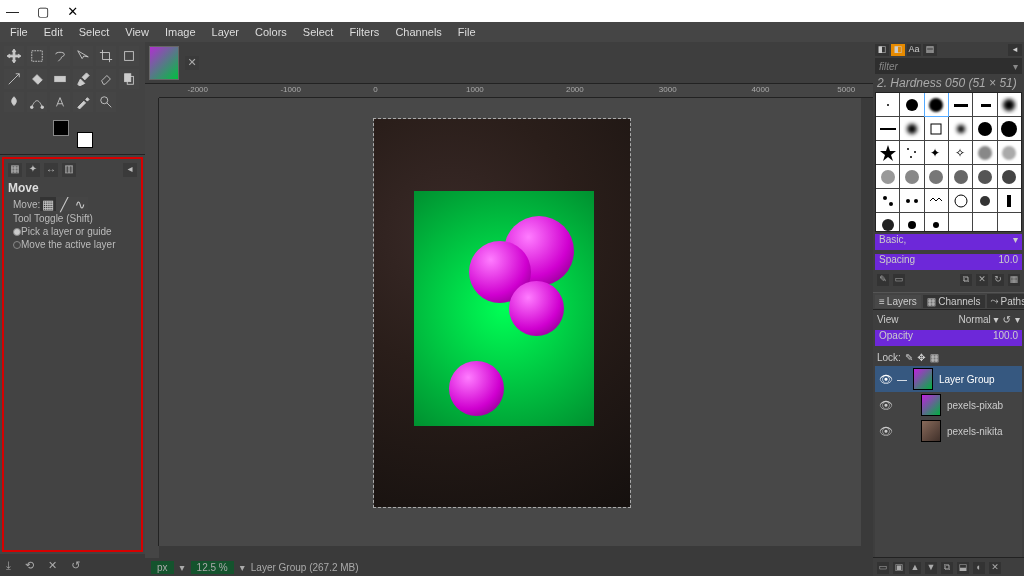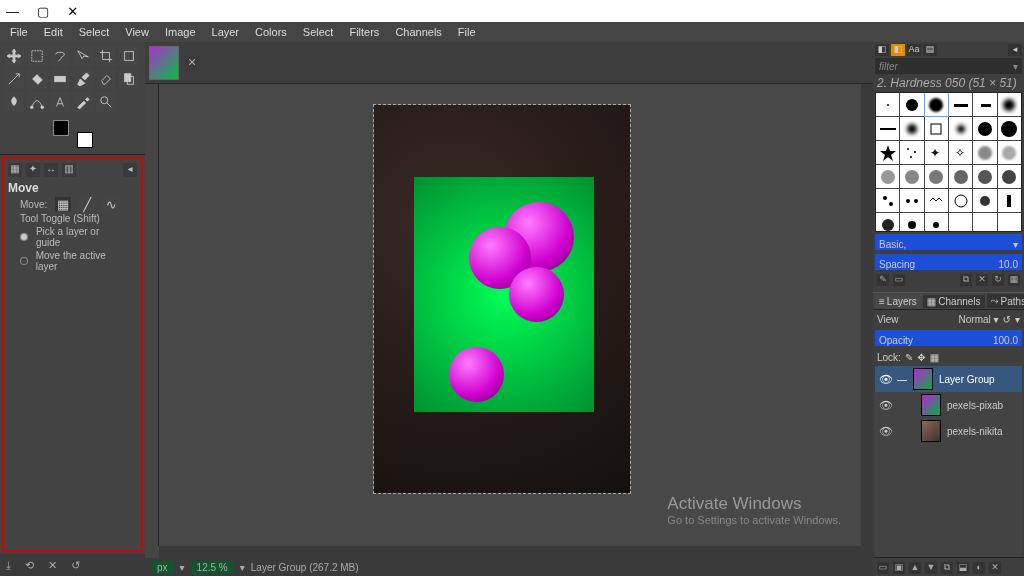--- a/index.html
+++ b/index.html
@@ -15,21 +15,21 @@
 .toolgrid{display:grid;grid-template-columns:repeat(6,20px);gap:3px}
 .tool{width:20px;height:20px;background:#454545;display:flex;align-items:center;justify-content:center;color:#ccc;font-size:13px}
 .tool svg{width:14px;height:14px;fill:#ccc;stroke:#ccc}
 .swatch{position:relative;width:40px;height:28px;margin:8px auto 2px}
 .swatch .bg{position:absolute;right:0;bottom:0;width:16px;height:16px;background:#fff;border:1px solid #000}
 .swatch .fg{position:absolute;left:0;top:0;width:16px;height:16px;background:#000;border:1px solid #888}
 .toolopts{border:2px solid #d60000;margin:2px;padding:4px;flex:1;position:relative;color:#bbb}
 .toolopts .tabs{display:flex;gap:4px;margin-bottom:4px}
 .toolopts .tabs span{width:14px;height:14px;background:#3a3a3a;font-size:10px;text-align:center}
 .toolopts h4{margin:2px 0;font-size:12px;color:#ddd;font-weight:bold}
-.toolopts .row{font-size:10px;margin:2px 12px;display:flex;align-items:center;gap:8px}
+.toolopts .row{font-size:10px;margin:2px 5px;display:flex;align-items:center;gap:0}
 .toolopts .radio{width:8px;height:8px;border-radius:50%;border:1px solid #888;display:inline-block}
 .toolopts .radio.on{background:#ccc}
 .bottombar{height:22px;background:#3a3a3a;display:flex;align-items:center;gap:14px;padding:0 6px;color:#aaa}
 .center{flex:1;display:flex;flex-direction:column;background:#454545}
 .thumbs{height:42px;background:#3e3e3e;border-bottom:1px solid #222;display:flex;align-items:center;padding:4px;gap:6px}
 .thumb{width:30px;height:34px;background:linear-gradient(135deg,#b030d0,#00c040);border:1px solid #666}
 .thumb.x{width:14px;height:14px;background:#3a3a3a;color:#aaa;text-align:center;font-size:11px;border:none}
 .rulerh{height:14px;background:#454545;position:relative;border-bottom:1px solid #222;margin-left:14px}
 .rulerh span{position:absolute;font-size:8px;color:#aaa;top:1px}
 .canvwrap{flex:1;display:flex;position:relative}
@@ -45,21 +45,21 @@
 .right{width:151px;background:#3e3e3e;display:flex;flex-direction:column}
 .right .toprow{height:16px;display:flex;gap:2px;padding:2px}
 .right .toprow span{width:14px;height:12px;background:#333;font-size:9px;text-align:center}
 .filter{height:16px;background:#2e2e2e;margin:0 2px;padding:1px 4px;font-size:10px;font-style:italic;color:#888;display:flex;align-items:center}
 .filter::after{content:"▾";margin-left:auto;font-style:normal}
 .brushlabel{font-size:12px;font-style:italic;padding:2px 4px;color:#aaa}
 .brushes{height:140px;margin:0 2px;background:#434343;display:grid;grid-template-columns:repeat(6,1fr);grid-auto-rows:23px;gap:1px;overflow:hidden;border:1px solid #222}
 .brush{background:#fff;display:flex;align-items:center;justify-content:center}
 .brush.sel{outline:1px solid #5af}
 .brush svg{width:18px;height:18px}
-.slider{display:flex;align-items:flex-end;height:16px;padding:0 4px;font-size:10px;background:#1d4ed8;margin:2px}
+.slider{display:flex;align-items:flex-start;height:16px;padding:0 4px;font-size:10px;background:#6d28d9;margin:2px}
 .slider span:first-child{flex:1}
 .smallicons{display:flex;gap:4px;padding:2px 4px}
 .smallicons span{width:12px;height:12px;background:#333;font-size:9px;text-align:center;color:#aaa}
 .panelhdr{height:18px;background:#434343;display:flex;align-items:center;padding:0 2px;border-top:1px solid #555;border-bottom:1px solid #222;gap:2px;margin-top:4px}
 .panelhdr .tab{padding:1px 4px;font-size:10px;background:#333;display:flex;gap:2px;align-items:center}
 .panelhdr .tab.active{background:#484848}
 .proprow{display:flex;align-items:center;height:18px;padding:0 4px;font-size:10px;gap:4px}
 .proprow .val{margin-left:auto}
 .layerlist{flex:1;background:#434343;margin:0 2px;overflow:hidden}
 .layer{display:flex;align-items:center;height:26px;gap:6px;padding:0 4px;font-size:10px}
@@ -226,36 +226,42 @@
       <span>✕</span>
       <span>↺</span>
     </div>
   </div>
 
   <div class="center">
     <div class="thumbs">
       <div class="thumb"></div>
       <div class="thumb x">✕</div>
     </div>
+    <div class="rulerh">
+      <span style="left:4%">-2000</span>
+      <span style="left:17%">-1000</span>
+      <span style="left:30%">0</span>
+      <span style="left:43%">1000</span>
+      <span style="left:57%">2000</span>
+      <span style="left:70%">3000</span>
+      <span style="left:83%">4000</span>
+      <span style="left:95%">5000</span>
+    </div>
     <div class="canvwrap">
       <div class="rulerv"></div>
       <div class="canvas">
         <div class="img">
           <div class="base"></div>
           <div class="overlay">
             <div class="sphere" style="left:90px;top:25px;width:70px;height:70px"></div>
             <div class="sphere" style="left:55px;top:50px;width:62px;height:62px"></div>
             <div class="sphere" style="left:95px;top:90px;width:55px;height:55px"></div>
             <div class="sphere" style="left:35px;top:170px;width:55px;height:55px"></div>
           </div>
         </div>
-        <div class="actwin">
-          <h3>Activate Windows</h3>
-          <div>Go to Settings to activate Windows.</div>
-        </div>
       </div>
       <div style="width:12px;background:#3a3a3a"></div>
     </div>
     <div class="scrollh"></div>
     <div class="statusbar">
       <span class="sel">px</span>
       <span>▾</span>
       <span class="sel">12.5 %</span>
       <span>▾</span>
       <span>Layer Group (267.2 MB)</span>

